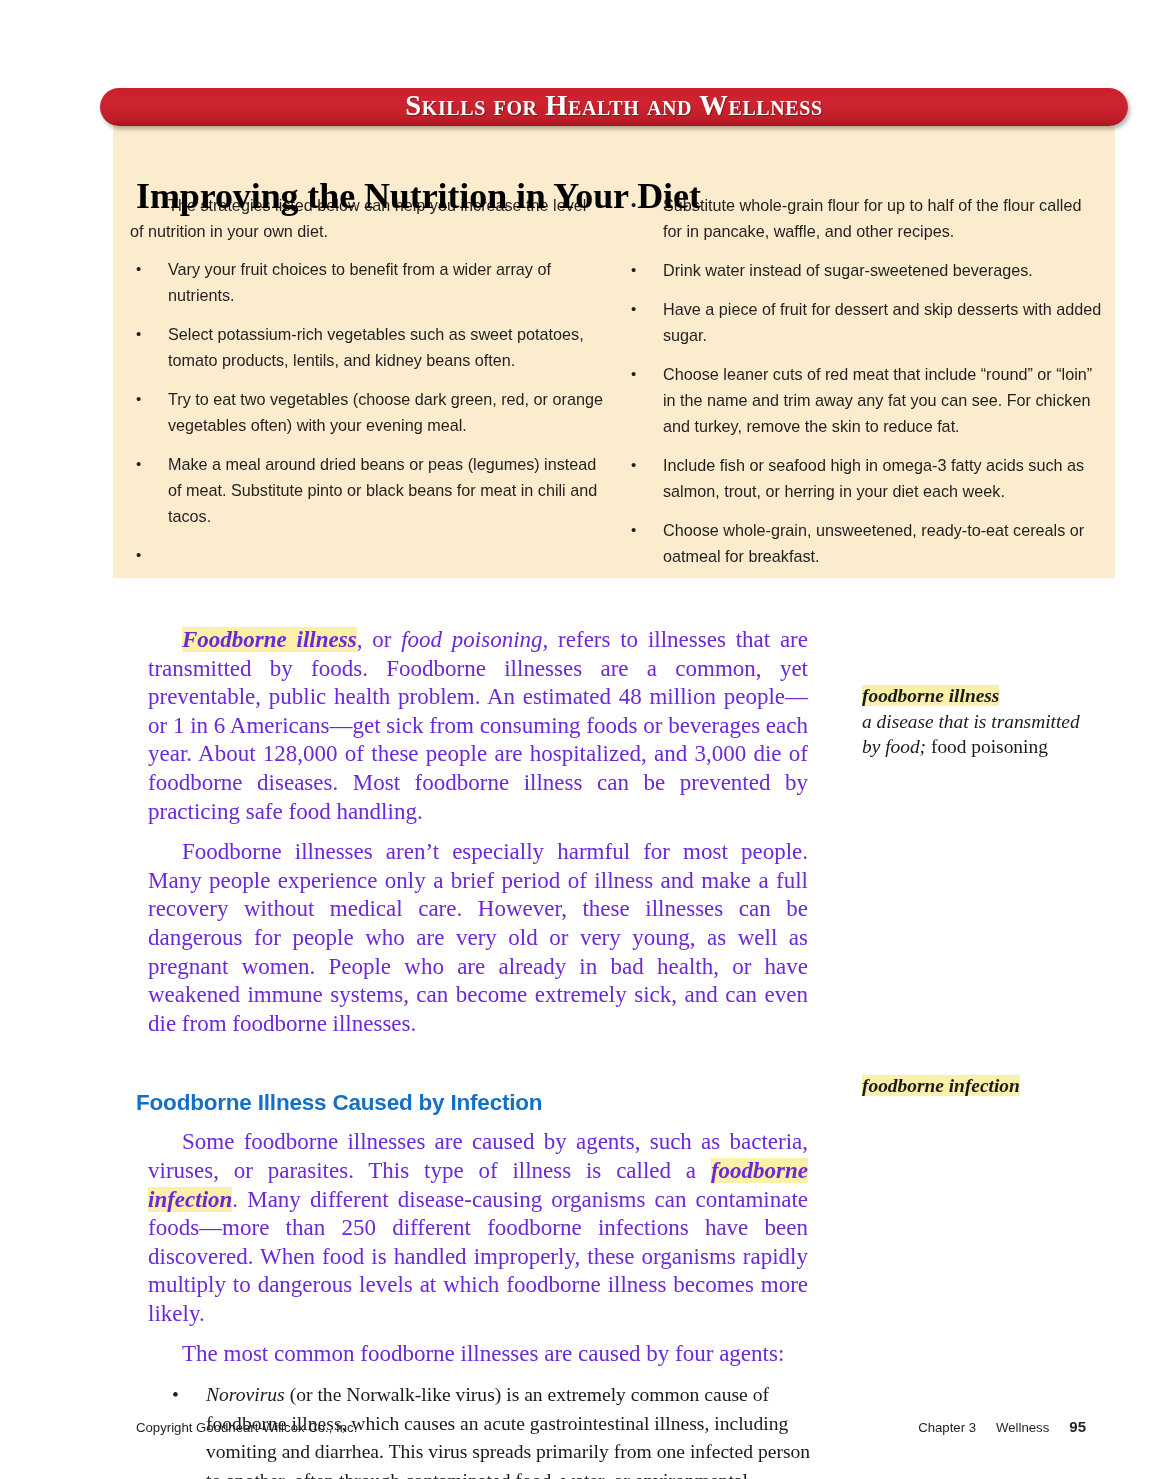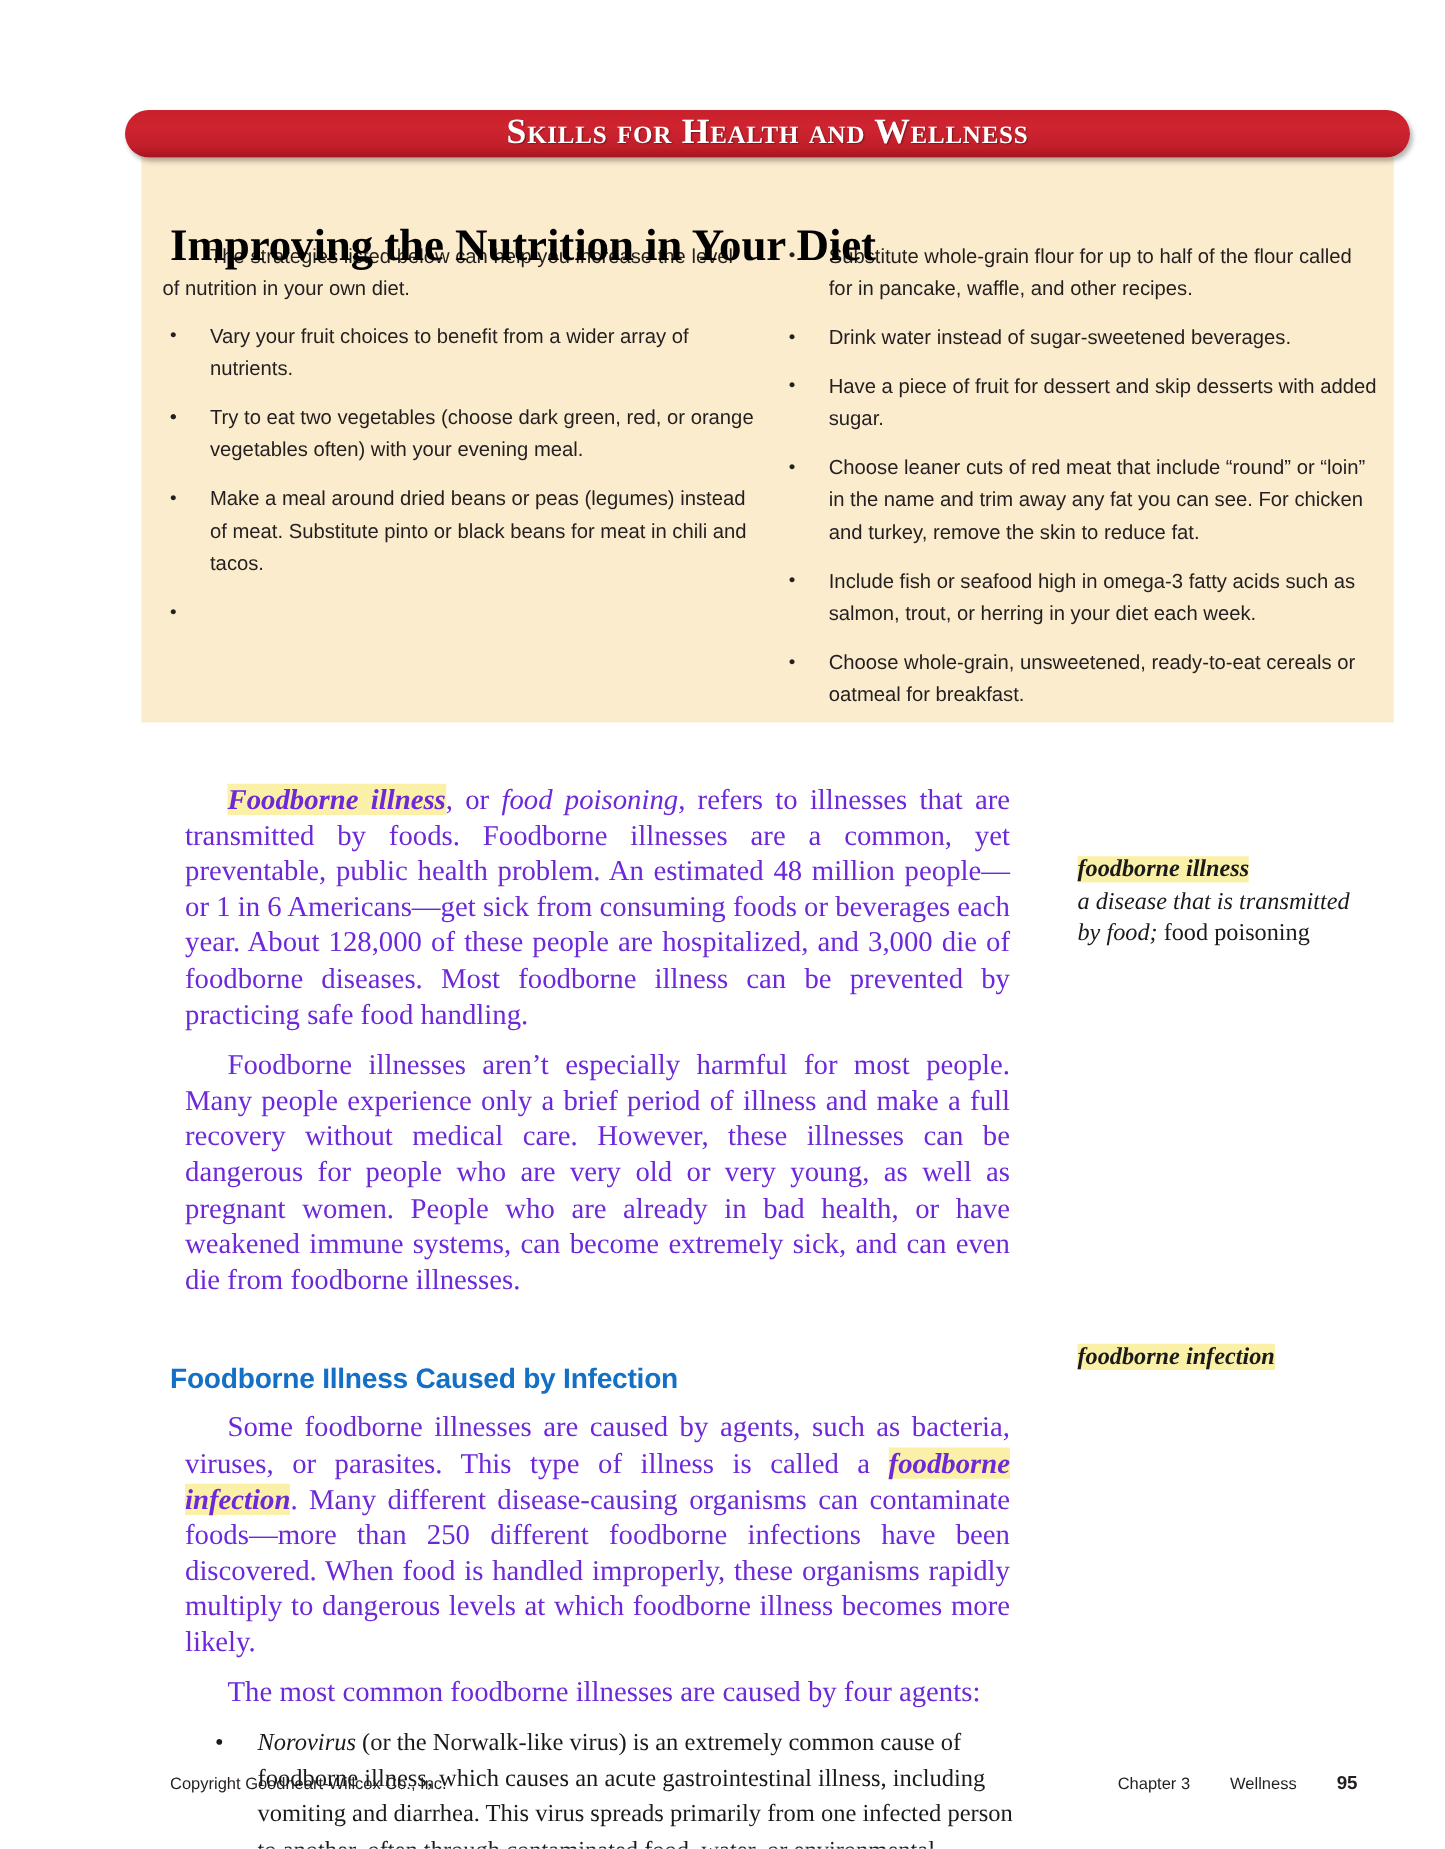--- a/index.html
+++ b/index.html
@@ -211,21 +211,21 @@
     display: flex;
     justify-content: space-between;
     align-items: baseline;
     font-family: Liberation Sans, sans-serif;
     font-size: 13.2px;
     color: #231f20;
   }
   #footer .right-group {
     display: flex;
     align-items: baseline;
-    gap: 32px;
+    gap: 20px;
     justify-content: space-between;
   }
   #footer .pagenum {
     font-weight: bold;
     font-size: 15px;
   }
 </style>
 </head>
 <body>
 
@@ -233,20 +233,21 @@
   <div class="feature-cols">
     <div class="fcol left">
       <p class="lead-para">The strategies listed below can help you increase the level of nutrition in your own diet.</p>
       <ul class="f-list">
         <li>
           <span class="b">•</span>
           <span>Vary your fruit choices to benefit from a wider array of nutrients.</span>
         </li>
         <li>
           <span class="b">•</span>
+          <span>Select potassium-rich vegetables such as sweet potatoes, tomato products, lentils, and kidney beans often.</span>
         </li>
         <li>
           <span class="b">•</span>
           <span>Try to eat two vegetables (choose dark green, red, or orange vegetables often) with your evening meal.</span>
         </li>
         <li>
           <span class="b">•</span>
           <span>Make a meal around dried beans or peas (legumes) instead of meat. Substitute pinto or black beans for meat in chili and tacos.</span>
         </li>
         <li>

